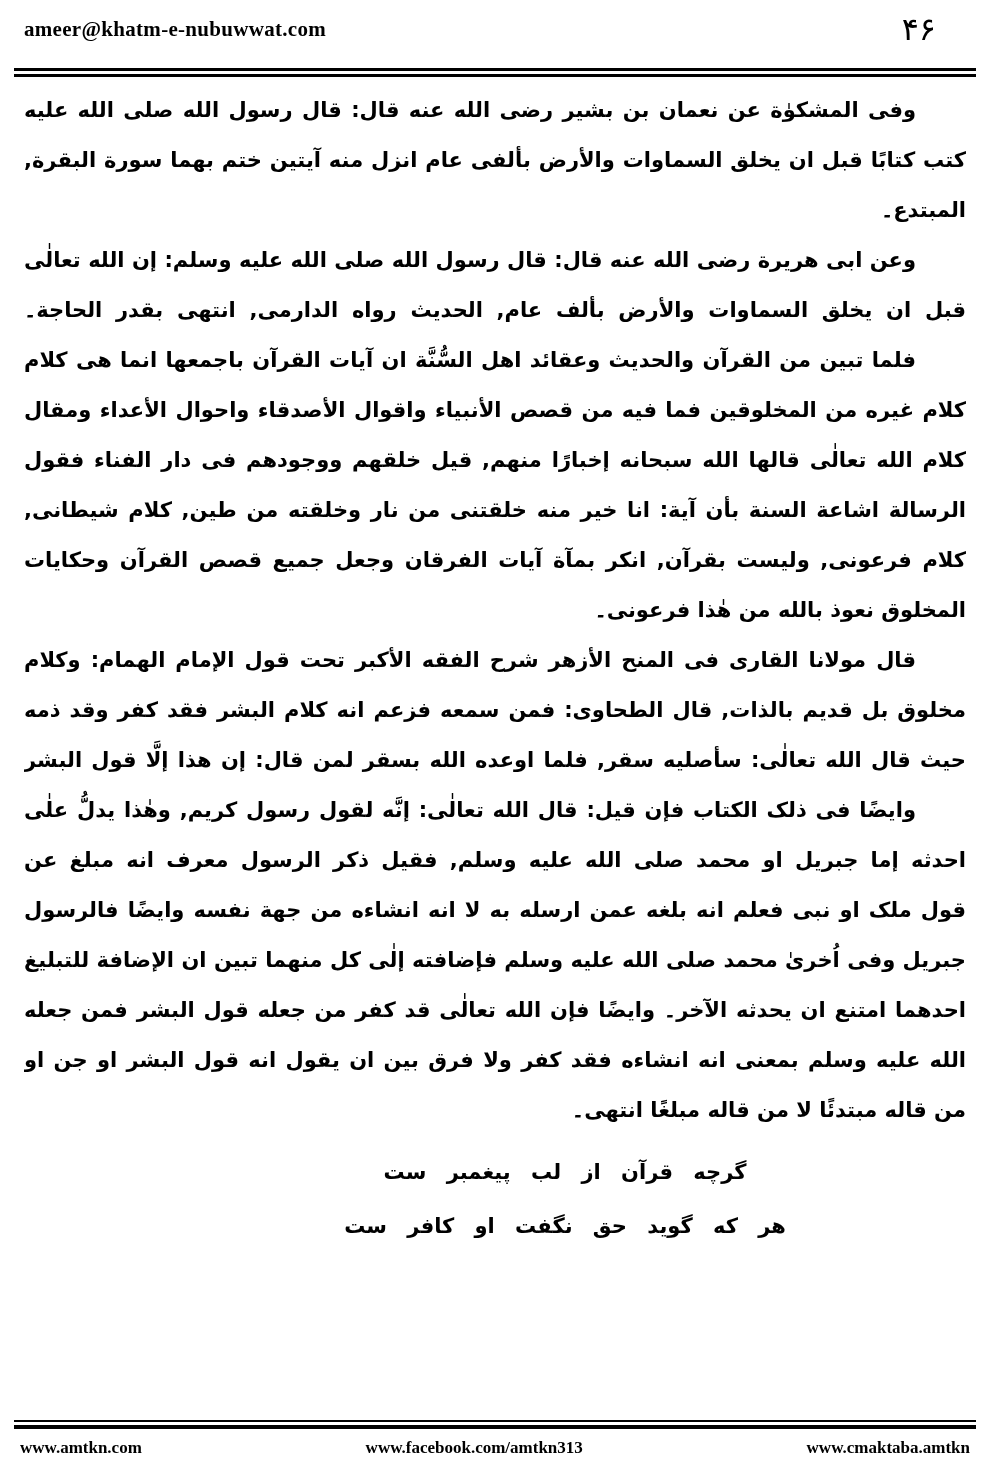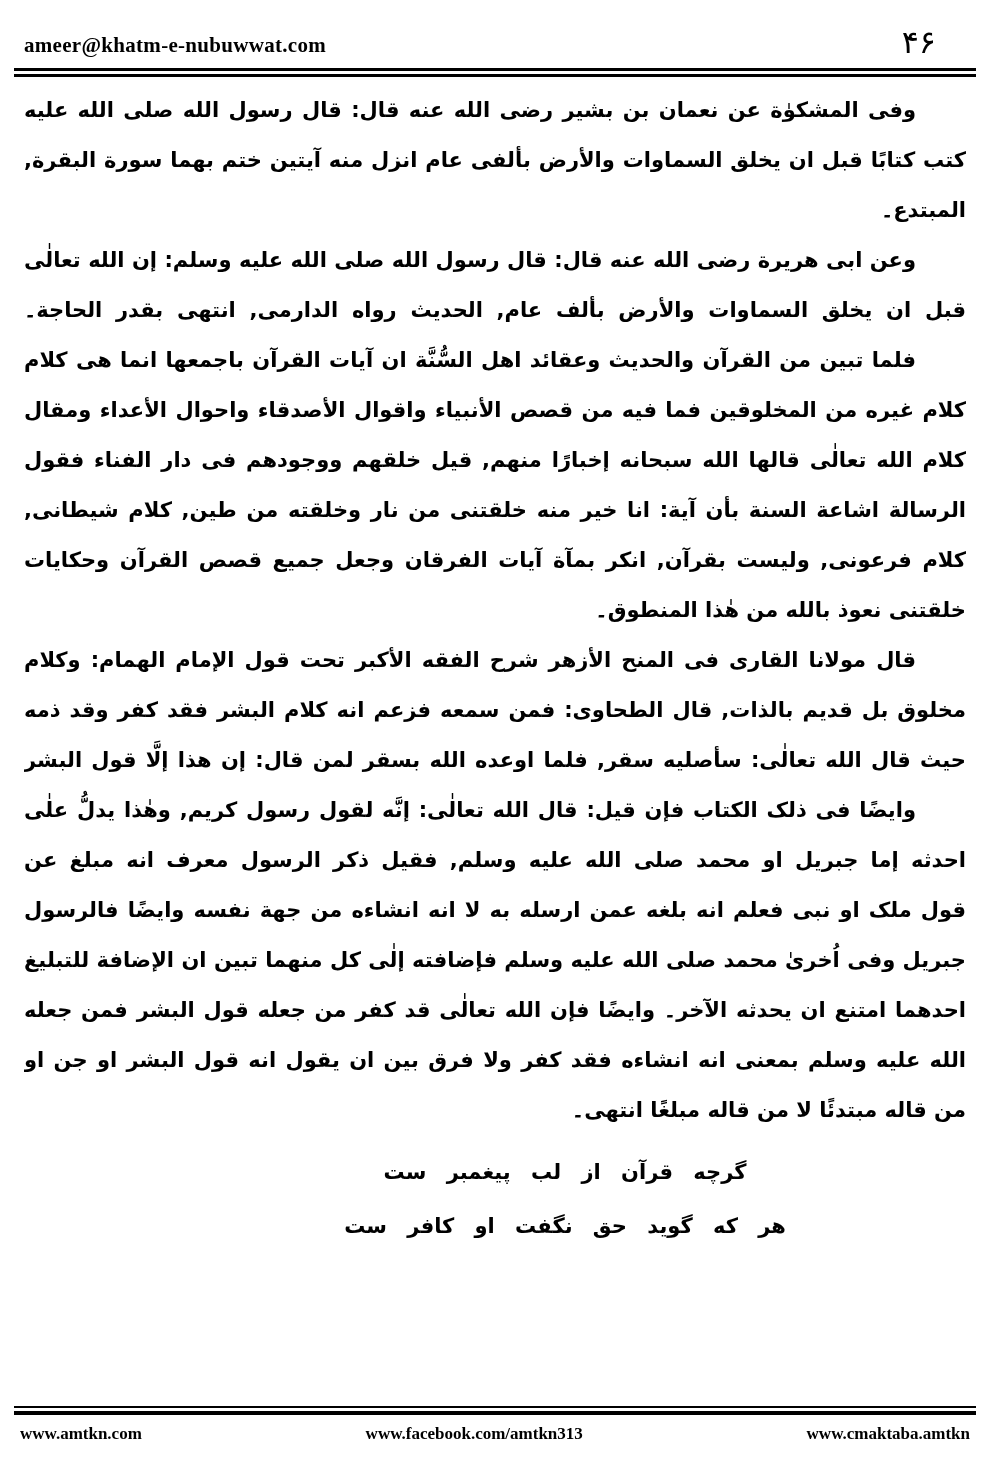--- a/index.html
+++ b/index.html
@@ -8,21 +8,21 @@
     background: #ffffff; color: #000000;
     font-family: "DejaVu Sans", sans-serif;
     position: relative; overflow: hidden;
   }
   .page {
     position: absolute; inset: 0;
     padding: 0 24px; box-sizing: border-box;
   }
   
   .hdr {
-    display: flex; align-items: flex-end; justify-content: space-between;
+    display: flex; align-items: center; justify-content: space-between;
     height: 60px; direction: ltr;
   }
   .hdr-email {
     font-family: "Liberation Serif", serif; font-weight: 700;
     font-size: 21px; letter-spacing: .3px; padding-bottom: 2px;
   }
   .hdr-num {
     font-weight: 400; font-size: 32px; line-height: 1;
     transform: translateX(-30px); padding-bottom: 2px;
   }
@@ -48,21 +48,21 @@
   .line.indent { padding-right: 50px; }
   .line.end { text-align: right; text-align-last: right; }
   
   .couplet { direction: rtl; margin-top: 10px; }
   .couplet-line {
     height: 54px; line-height: 54px;
     text-align: center; padding-left: 140px;
     font-weight: 700; font-size: 21px; word-spacing: 13px;
   }
   
-  .ftr { position: absolute; left: 14px; right: 14px; bottom: 16px; }
+  .ftr { position: absolute; left: 14px; right: 14px; bottom: 2px; }
   .rule-ftr {
     height: 3px; margin: 0;
     border-top: 2px solid #000; border-bottom: 4px solid #000;
   }
   .ftr-links {
     display: flex; justify-content: space-between; align-items: baseline;
     direction: ltr; margin-top: 9px; padding: 0 6px;
     font-family: "Liberation Serif", serif; font-weight: 700; font-size: 17px;
   }
 </style>
@@ -82,21 +82,21 @@
       <div class="line indent">وفى المشكوٰة عن نعمان بن بشير رضى الله عنه قال: قال رسول الله صلى الله عليه وسلم: ان الله تعالٰى</div>
       <div class="line">كتب كتابًا قبل ان يخلق السماوات والأرض بألفى عام انزل منه آيتين ختم بهما سورة البقرة, رواه الدارمى</div>
       <div class="line end">المبتدع۔</div>
       <div class="line indent">وعن ابى هريرة رضى الله عنه قال: قال رسول الله صلى الله عليه وسلم: إن الله تعالٰى قرء طٰه ويٰسّ</div>
       <div class="line">قبل ان يخلق السماوات والأرض بألف عام, الحديث رواه الدارمى, انتهى بقدر الحاجة۔</div>
       <div class="line indent">فلما تبين من القرآن والحديث وعقائد اهل السُّنَّة ان آيات القرآن باجمعها انما هى كلام الله تعالٰى لا</div>
       <div class="line">كلام غيره من المخلوقين فما فيه من قصص الأنبياء واقوال الأصدقاء واحوال الأعداء ومقال الأشقياء انما هى</div>
       <div class="line">كلام الله تعالٰى قالها الله سبحانه إخبارًا منهم, قيل خلقهم ووجودهم فى دار الفناء فقول هٰذا المبتدع اى صاحب</div>
       <div class="line">الرسالة اشاعة السنة بأن آية: انا خير منه خلقتنى من نار وخلقته من طين, كلام شيطانى, وآية: انا ربكم الأعلٰى,</div>
       <div class="line">كلام فرعونى, وليست بقرآن, انكر بمآة آيات الفرقان وجعل جميع قصص القرآن وحكايات الفرقان من كلام</div>
-      <div class="line end">خلقتنى نعوذ بالله من هٰذا المنطوق۔</div>
+      <div class="line end">المخلوق نعوذ بالله من هٰذا فرعونى۔</div>
       <div class="line indent">قال مولانا القارى فى المنح الأزهر شرح الفقه الأكبر تحت قول الإمام الهمام: وكلام الله تعالٰى غير</div>
       <div class="line">مخلوق بل قديم بالذات, قال الطحاوى: فمن سمعه فزعم انه كلام البشر فقد كفر وقد ذمه الله واوعده بسقر,</div>
       <div class="line">حيث قال الله تعالٰى: سأصليه سقر, فلما اوعده الله بسقر لمن قال: إن هذا إلَّا قول البشر علمنا وايقنا انه قول</div>
       <div class="line indent">وايضًا فى ذلک الكتاب فإن قيل: قال الله تعالٰى: إنَّه لقول رسول كريم, وهٰذا يدلُّ علٰى ان الرسول</div>
       <div class="line">احدثه إما جبريل او محمد صلى الله عليه وسلم, فقيل ذكر الرسول معرف انه مبلغ عن مُرسِله لأنه لم يقل انه</div>
       <div class="line">قول ملک او نبى فعلم انه بلغه عمن ارسله به لا انه انشاءه من جهة نفسه وايضًا فالرسول فى إحدى الآيتين</div>
       <div class="line">جبريل وفى اُخرىٰ محمد صلى الله عليه وسلم فإضافته إلٰى كل منهما تبين ان الإضافة للتبليغ إذ لو احدثه</div>
       <div class="line">احدهما امتنع ان يحدثه الآخر۔ وايضًا فإن الله تعالٰى قد كفر من جعله قول البشر فمن جعله قول محمد صلى</div>
       <div class="line">الله عليه وسلم بمعنى انه انشاءه فقد كفر ولا فرق بين ان يقول انه قول البشر او جن او ملک إذا الكلام كلام</div>
       <div class="line end">من قاله مبتدئًا لا من قاله مبلغًا انتهى۔</div>

